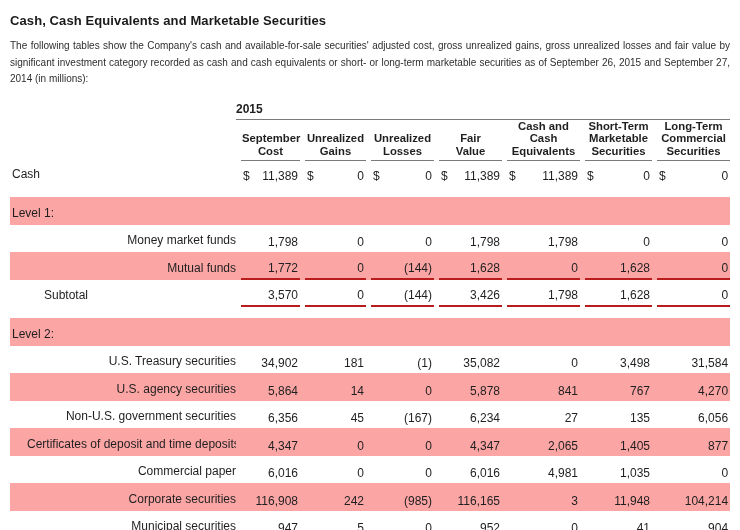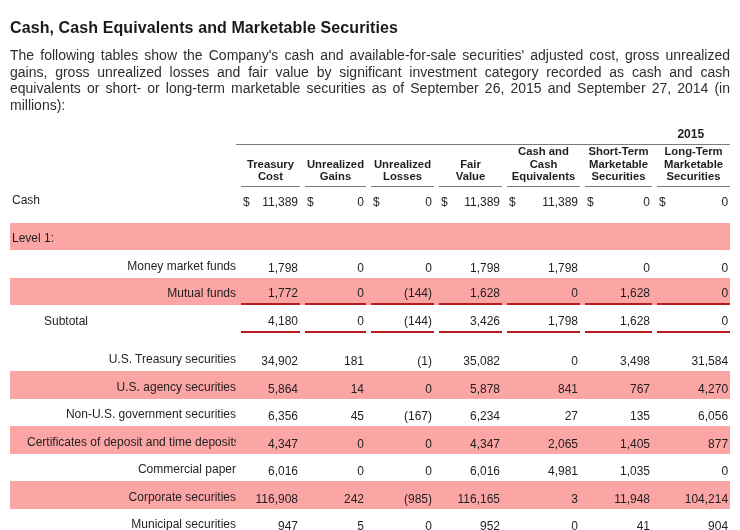--- a/index.html
+++ b/index.html
@@ -3,35 +3,35 @@
 <meta charset="utf-8">
 <style>
   html,body{margin:0;padding:0;background:#fff;}
   .page{
     width:740px;height:530px;box-sizing:border-box;
     padding:8px 10px 0 10px;overflow:hidden;background:#fff;
     font-family:"Liberation Sans","DejaVu Sans",sans-serif;
     color:#1f1f1f;
   }
   .title{
-    font-size:16px;font-weight:bold;margin:11px 0 10px 0;color:#1a1a1a;
+    font-size:13px;font-weight:bold;margin:5px 0 10px 0;color:#1a1a1a;
     letter-spacing:0.1px;
   }
   .intro{
-    font-size:14px;line-height:16.5px;margin:0 0 13px 0;
+    font-size:10px;line-height:16.5px;margin:0 0 13px 0;
     text-align:justify;color:#2e2e2e;
   }
   table.fin{
     width:720px;border-collapse:collapse;table-layout:fixed;
     font-size:12px;color:#1f1f1f;
   }
   td,th{padding:0;margin:0;font-weight:normal;}
   
   td.yearcell{
-    border-bottom:1px solid #7a7a7a;text-align:right;font-weight:bold;
+    border-bottom:1px solid #7a7a7a;text-align:left;font-weight:bold;
     font-size:12px;padding:0 26px 3px 0;height:15px;vertical-align:bottom;
   }
   
   tr.hdr th{vertical-align:bottom;height:37px;padding-left:5px;}
   tr.hdr .hline{
     border-bottom:1px solid #7a7a7a;font-weight:bold;
     font-size:11.3px;line-height:12.5px;white-space:pre-line;
     padding:0 1px 3px 1px;
   }
   
@@ -73,21 +73,21 @@
       <col style="width:78px">
     </colgroup>
     <tbody id="tbl-body">
       <tr>
         <td></td>
         <td class="yearcell" colspan="7">2015</td>
       </tr>
       <tr class="hdr" id="col-headers">
         <th></th>
       <th>
-            <div class="hline">Treasury
+            <div class="hline">September
 Cost</div>
           </th>
           <th>
             <div class="hline">Unrealized
 Gains</div>
           </th>
           <th>
             <div class="hline">Unrealized
 Losses</div>
           </th>
@@ -100,21 +100,21 @@
 Cash
 Equivalents</div>
           </th>
           <th>
             <div class="hline">Short-Term
 Marketable
 Securities</div>
           </th>
           <th>
             <div class="hline">Long-Term
-Marketable
+Commercial
 Securities</div>
           </th>
         </tr>
     <tr class="bodyrow cashrow">
           <td class="lbl ind0">Cash</td>
           <td class="num">
             <div class="cl">
               <span class="cur">$</span>
               <span class="val">11,389</span>
             </div>
@@ -236,21 +236,21 @@
           <td class="num">
             <div class="cl">
               <span class="val">0</span>
             </div>
           </td>
         </tr>
         <tr class="bodyrow u1">
           <td class="lbl ind2">Subtotal</td>
           <td class="num">
             <div class="cl">
-              <span class="val">4,180</span>
+              <span class="val">3,570</span>
             </div>
           </td>
           <td class="num">
             <div class="cl">
               <span class="val">0</span>
             </div>
           </td>
           <td class="num">
             <div class="cl">
               <span class="val">(144)</span>
@@ -272,20 +272,24 @@
             </div>
           </td>
           <td class="num">
             <div class="cl">
               <span class="val">0</span>
             </div>
           </td>
         </tr>
         <tr class="spacer">
           <td colspan="8"></td>
+        </tr>
+        <tr class="bodyrow shade">
+          <td class="lbl ind0">Level 2:</td>
+          <td colspan="7"></td>
         </tr>
         <tr class="bodyrow">
           <td class="lbl ind1">U.S. Treasury securities</td>
           <td class="num">
             <div class="cl">
               <span class="val">34,902</span>
             </div>
           </td>
           <td class="num">
             <div class="cl">

